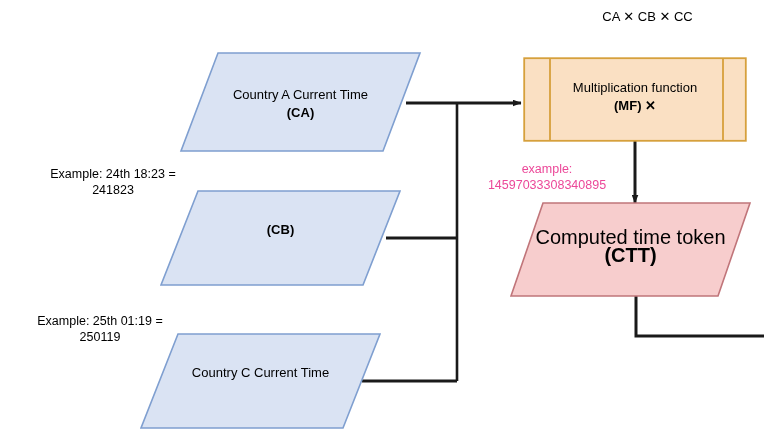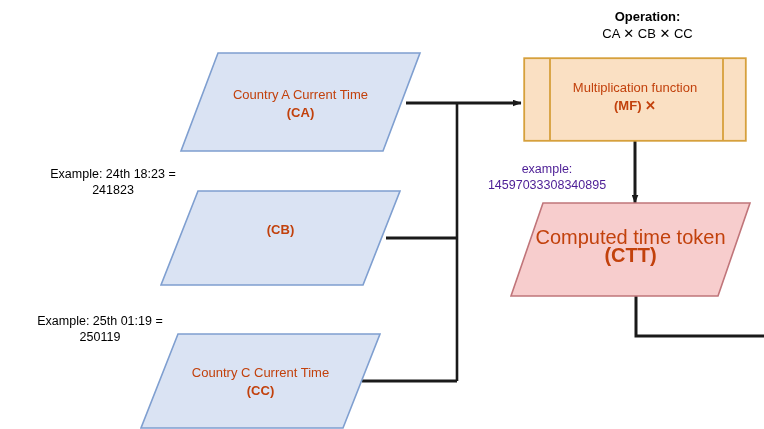--- a/index.html
+++ b/index.html
@@ -28,39 +28,39 @@
     white-space: pre-line;
   }
 
   
   .shape-text {
     position: absolute;
     left: 0; right: 0;
     text-align: center;
     font-size: 13px;
     line-height: 18px;
-    color: #c2410c;
+    color: #000000;
     pointer-events: none;
   }
   .shape-text .b { font-weight: bold; }
 
   
   .op-head {
     font-size: 13px;
     line-height: 17px;
     color: #000000;
     text-align: center;
   }
   .op-head .t { font-weight: bold; }
 
   
   .mid-note {
     font-size: 12.5px;
     line-height: 16px;
-    color: #4c1d95;
+    color: #ec4899;
     text-align: center;
     white-space: pre-line;
   }
 
   svg { display: block; }
   .shape-wrap { position: absolute; }
 </style>
 </head>
 <body>
 
@@ -113,26 +113,24 @@
       <div class="b">(CB)</div>
     </div>
   </div>
 
   <div class="shape-wrap" style="left:138px; top:331px; width:245px; height:100px;">
     <svg width="245" height="100" viewBox="0 0 245 100">
       <polygon points="40,3 242,3 205,97 3,97" fill="#dae3f3" stroke="#7f9fd0" stroke-width="1.6"></polygon>
     </svg>
     <div class="shape-text" style="top:33px;">
       <div>Country C Current Time</div>
-      <div class="b">(CC)</div>
     </div>
   </div>
 
   <div class="abs op-head" style="left:545px; top:8px; width:205px;">
-    <div class="t">Operation:</div>
     <div>CA ✕ CB ✕ CC</div>
   </div>
 
   <div class="shape-wrap" style="left:523px; top:57px; width:224px; height:85px;">
     <svg width="224" height="85" viewBox="0 0 224 85">
       <rect x="1.2" y="1.2" width="221.6" height="82.6" fill="#fae0c3" stroke="#d6a03c" stroke-width="1.8"></rect>
       <line x1="27" y1="1.2" x2="27" y2="83.8" stroke="#d6a03c" stroke-width="1.8"></line>
       <line x1="200" y1="1.2" x2="200" y2="83.8" stroke="#d6a03c" stroke-width="1.8"></line>
     </svg>
     <div class="shape-text" style="top:22px;">

